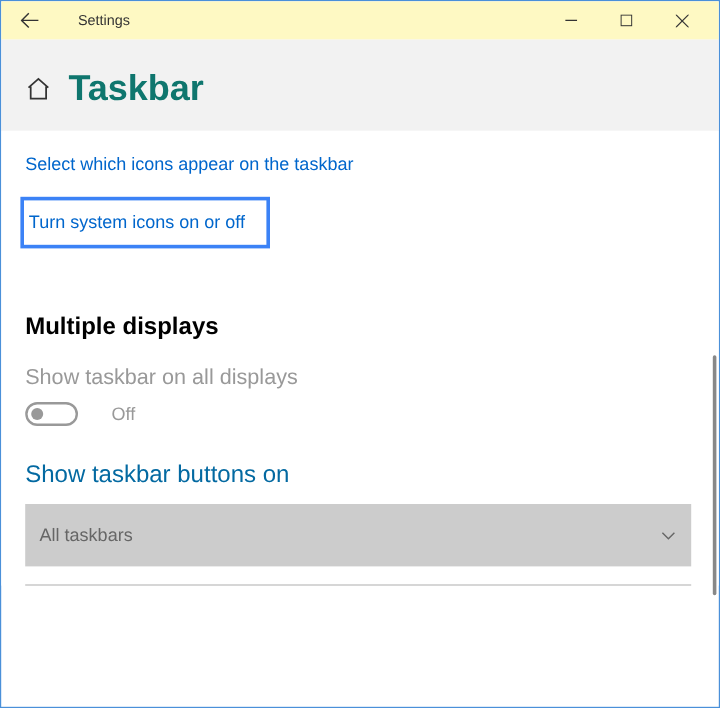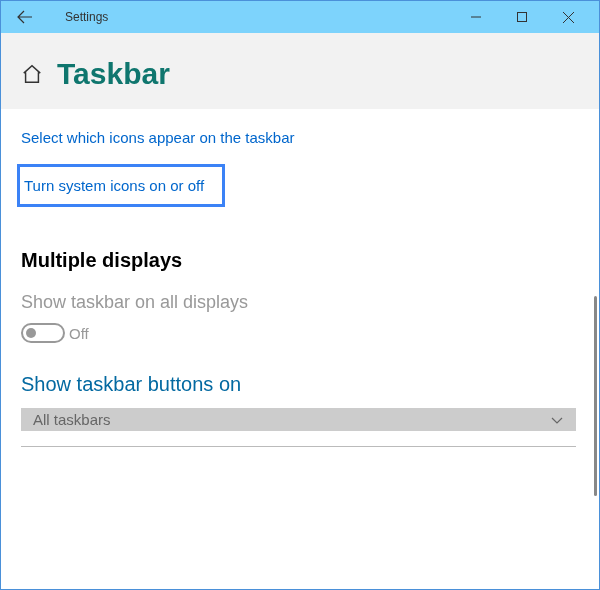--- a/index.html
+++ b/index.html
@@ -11,21 +11,21 @@
     body {
       width: 600px;
       height: 590px;
       background: #fff;
       border: 1px solid #4a90d9;
       overflow: hidden;
       position: relative;
     }
     .titlebar {
       height: 32px;
-      background: #7dd3fc;
+      background: #fef9c3;
       display: flex;
       align-items: center;
       padding: 0 8px;
     }
     .titlebar .back-btn {
       width: 32px;
       height: 32px;
       display: flex;
       align-items: center;
       justify-content: center;
@@ -69,21 +69,21 @@
     }
     .content {
       padding: 20px 20px 0 20px;
       background: #fff;
       position: relative;
     }
     .section-title {
       font-size: 20px;
       font-weight: 600;
       color: #000;
-      margin-top: 12px;
+      margin-top: 24px;
       margin-bottom: 20px;
     }
     .section-title:first-child {
       margin-top: 10px;
     }
     .link {
       color: #0066cc;
       font-size: 15px;
       cursor: pointer;
       display: block;
@@ -107,21 +107,21 @@
       margin-bottom: 10px;
     }
     .setting-label-dark {
       font-size: 20px;
       color: #0369a1;
       margin-bottom: 12px;
     }
     .toggle-row {
       display: flex;
       align-items: center;
-      gap: 4px;
+      gap: 28px;
       margin-bottom: 30px;
     }
     .toggle {
       width: 44px;
       height: 20px;
       border: 2px solid #999;
       border-radius: 10px;
       position: relative;
       background: #fff;
     }
@@ -133,21 +133,21 @@
       position: absolute;
       top: 3px;
       left: 3px;
     }
     .toggle-state {
       font-size: 15px;
       color: #999;
     }
     .dropdown {
       width: 555px;
-      height: 23px;
+      height: 52px;
       background: #ccc;
       display: flex;
       align-items: center;
       justify-content: space-between;
       padding: 0 12px;
       color: #666;
       font-size: 15px;
       cursor: pointer;
       margin-bottom: 15px;
     }

